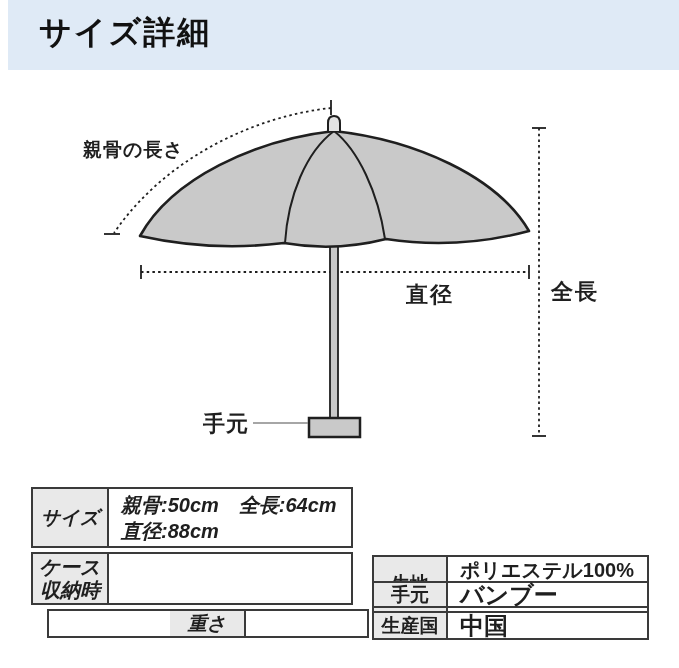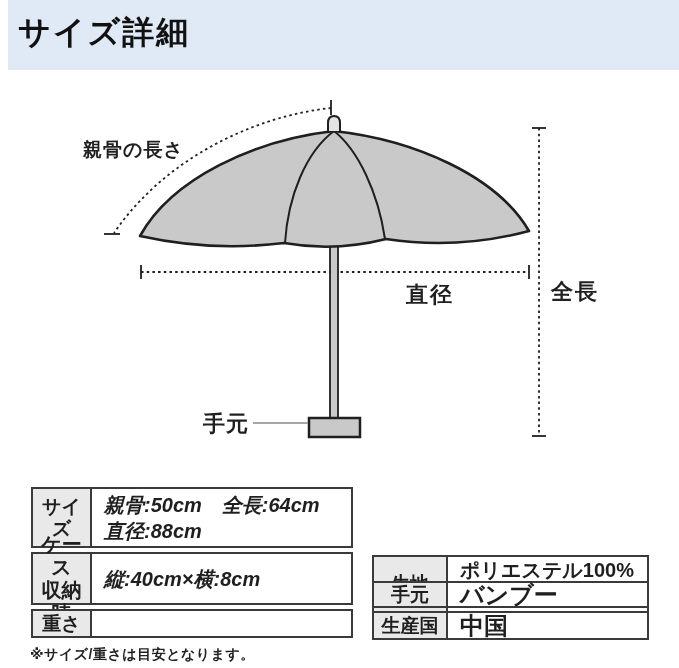--- a/index.html
+++ b/index.html
@@ -3,41 +3,41 @@
 <meta charset="utf-8">
 <style>
   html,body{margin:0;padding:0;background:#ffffff;}
   body{font-family:"Liberation Sans","DejaVu Sans",sans-serif;color:#1f1f1f;}
   .page{position:relative;width:679px;height:668px;background:#ffffff;overflow:hidden;}
 
   
   .header{position:absolute;top:0;left:8px;right:0;height:70px;background:#dfeaf6;
           display:flex;align-items:center;}
   .header .title{font-size:32px;font-weight:700;letter-spacing:2px;color:#111;
-                 padding-left:10px;padding-bottom:4px;}
+                 padding-left:31px;padding-bottom:4px;}
 
   
   .diagram{position:absolute;top:0;left:0;width:679px;height:480px;}
 
   
   .row{position:absolute;display:flex;box-sizing:border-box;border:2px solid #3a3a3a;background:#fff;}
   .label{background:#e9e9e9;border-right:2px solid #3a3a3a;display:flex;align-items:center;
          justify-content:center;font-weight:700;white-space:pre-line;text-align:center;
          line-height:1.15;flex:0 0 auto;box-sizing:border-box;}
   .value{display:flex;align-items:center;padding-left:12px;font-weight:700;white-space:pre-line;
          line-height:1.3;box-sizing:border-box;}
 
-  .tblL .label{width:59px;font-size:19px;}
+  .tblL .label{width:76px;font-size:19px;font-style:italic;}
   .tblL .value{font-size:20px;font-style:italic;}
   .tblR .label{width:74px;font-size:19px;}
   .tblR .value{font-size:24px;}
 
   .rL1{top:487px;left:31px;width:322px;height:61px;}
   .rL2{top:552px;left:31px;width:322px;height:53px;}
-  .rL3{top:609px;left:31px;width:322px;height:29px;}
+  .rL3{top:609px;left:47px;width:322px;height:29px;justify-content:center;}
   .rL2 .label{font-size:20px;}
   .rL3 .value{font-size:19px;}
 
   .rR1{top:487px;left:372px;width:277px;height:30px;}
   .rR2{top:520px;left:372px;width:277px;height:58px;margin-top:35px;}
   .rR3{top:581px;left:372px;width:277px;height:27px;}
   .rR4{top:611px;left:372px;width:277px;height:29px;}
   .rR1 .value{font-size:18px;}
   .rR2 .value{font-size:20px;line-height:1.35;}
 
@@ -92,34 +92,32 @@
   </svg>
 
   <div class="row tblL rL1">
     <div class="label">サイズ</div>
     <div class="value">親骨:50cm　全長:64cm
 直径:88cm</div>
   </div>
   <div class="row tblL rL2">
     <div class="label">ケース
 収納時</div>
-    <div class="value">縦:40cm×横:8cm</div>
   </div>
   <div class="row tblL rL3">
     <div class="label">重さ</div>
   </div>
 
   <div class="row tblR rR2">
     <div class="label">生地</div>
     <div class="value">ポリエステル100%
 (裏面PUラミネート)</div>
   </div>
   <div class="row tblR rR3">
     <div class="label">手元</div>
     <div class="value">バンブー</div>
   </div>
   <div class="row tblR rR4">
     <div class="label">生産国</div>
     <div class="value">中国</div>
   </div>
 
-  <div class="footnote">※サイズ/重さは目安となります。</div>
 </div>
 
 </body></html>

